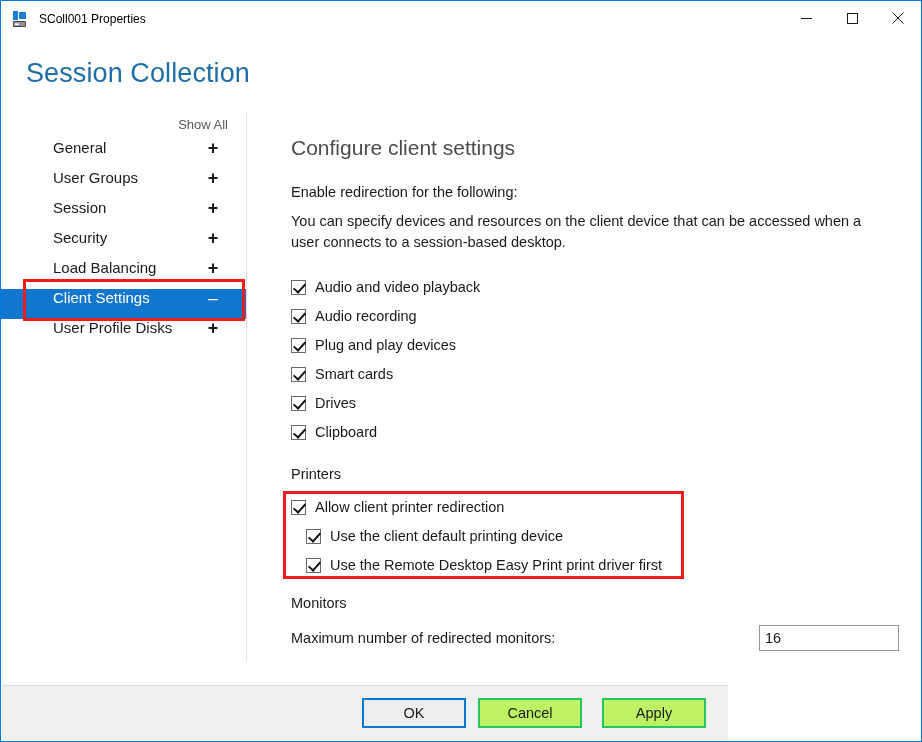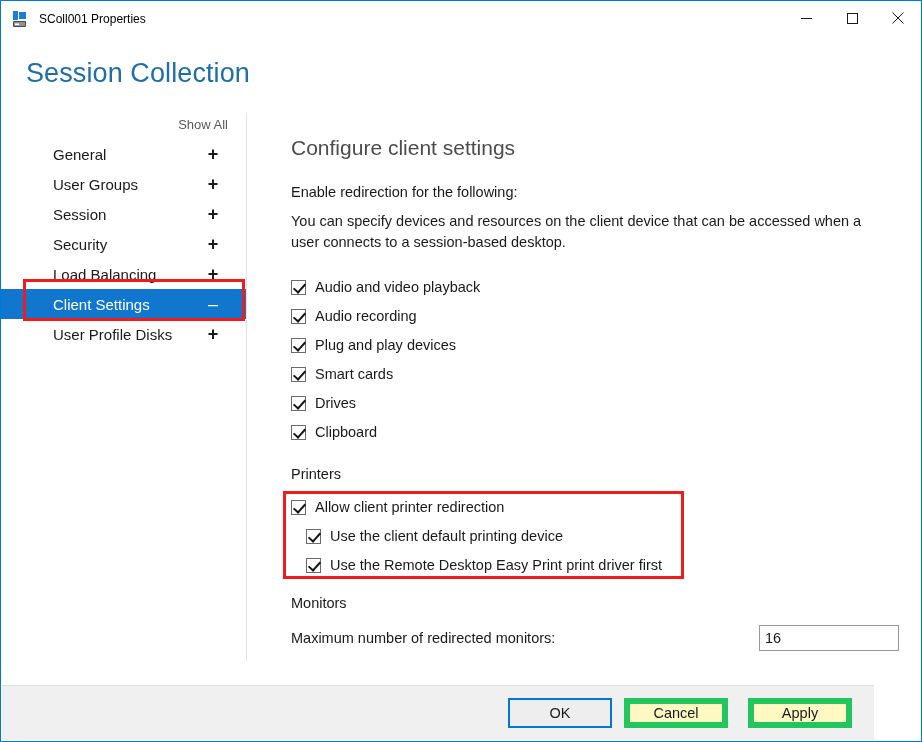--- a/index.html
+++ b/index.html
@@ -59,21 +59,21 @@
     position: absolute; right: 18px; top: 4px;
     font-size: 13px; color: #5a5a5a;
   }
   #nav-list {
     position: absolute; left: 0; top: 26px; width: 245px;
     list-style: none;
   }
   .nav-item {
     position: relative;
     height: 30px;
-    display: flex; align-items: center;
+    display: flex; align-items: flex-start;
     padding-left: 52px; padding-right: 26px;
     font-size: 15px; color: #1a1a1a;
   }
   .nav-item .nav-label { flex: 1 1 auto; white-space: nowrap; }
   .nav-item .nav-sign {
     flex: none; font-size: 18px; font-weight: bold; line-height: 1;
     color: #1a1a1a; width: 14px; text-align: center;
   }
   .nav-item.selected {
     background: #1076ce; color: #ffffff;
@@ -157,30 +157,30 @@
     background: #ffffff;
     font-family: "Liberation Sans", sans-serif;
     font-size: 14.5px; color: #1a1a1a;
     padding: 0 5px;
     outline: none;
   }
 
   
   #footer {
     position: absolute; left: 1px; bottom: 1px;
-    width: 872px; height: 55px;
+    width: 726px; height: 55px;
     background: #f0f0f0;
     border-top: 1px solid #dcdcdc;
     display: flex; align-items: center; justify-content: flex-end;
   }
   .dlg-btn {
     width: 104px; height: 30px;
     margin-right: 12px;
-    background: #fef9c3;
-    border: 6px solid #22c55e;
+    background: #bef264;
+    border: 2px solid #22c55e;
     font-family: "Liberation Sans", sans-serif;
     font-size: 14.5px; color: #1a1a1a;
     cursor: default;
   }
   .dlg-btn.focused {
     border: 2px solid #0078d7;
     background: #eeeeee;
   }
   #ok-button { margin-left: 0; }
   #apply-button { margin-right: 22px; margin-left: 8px; }

